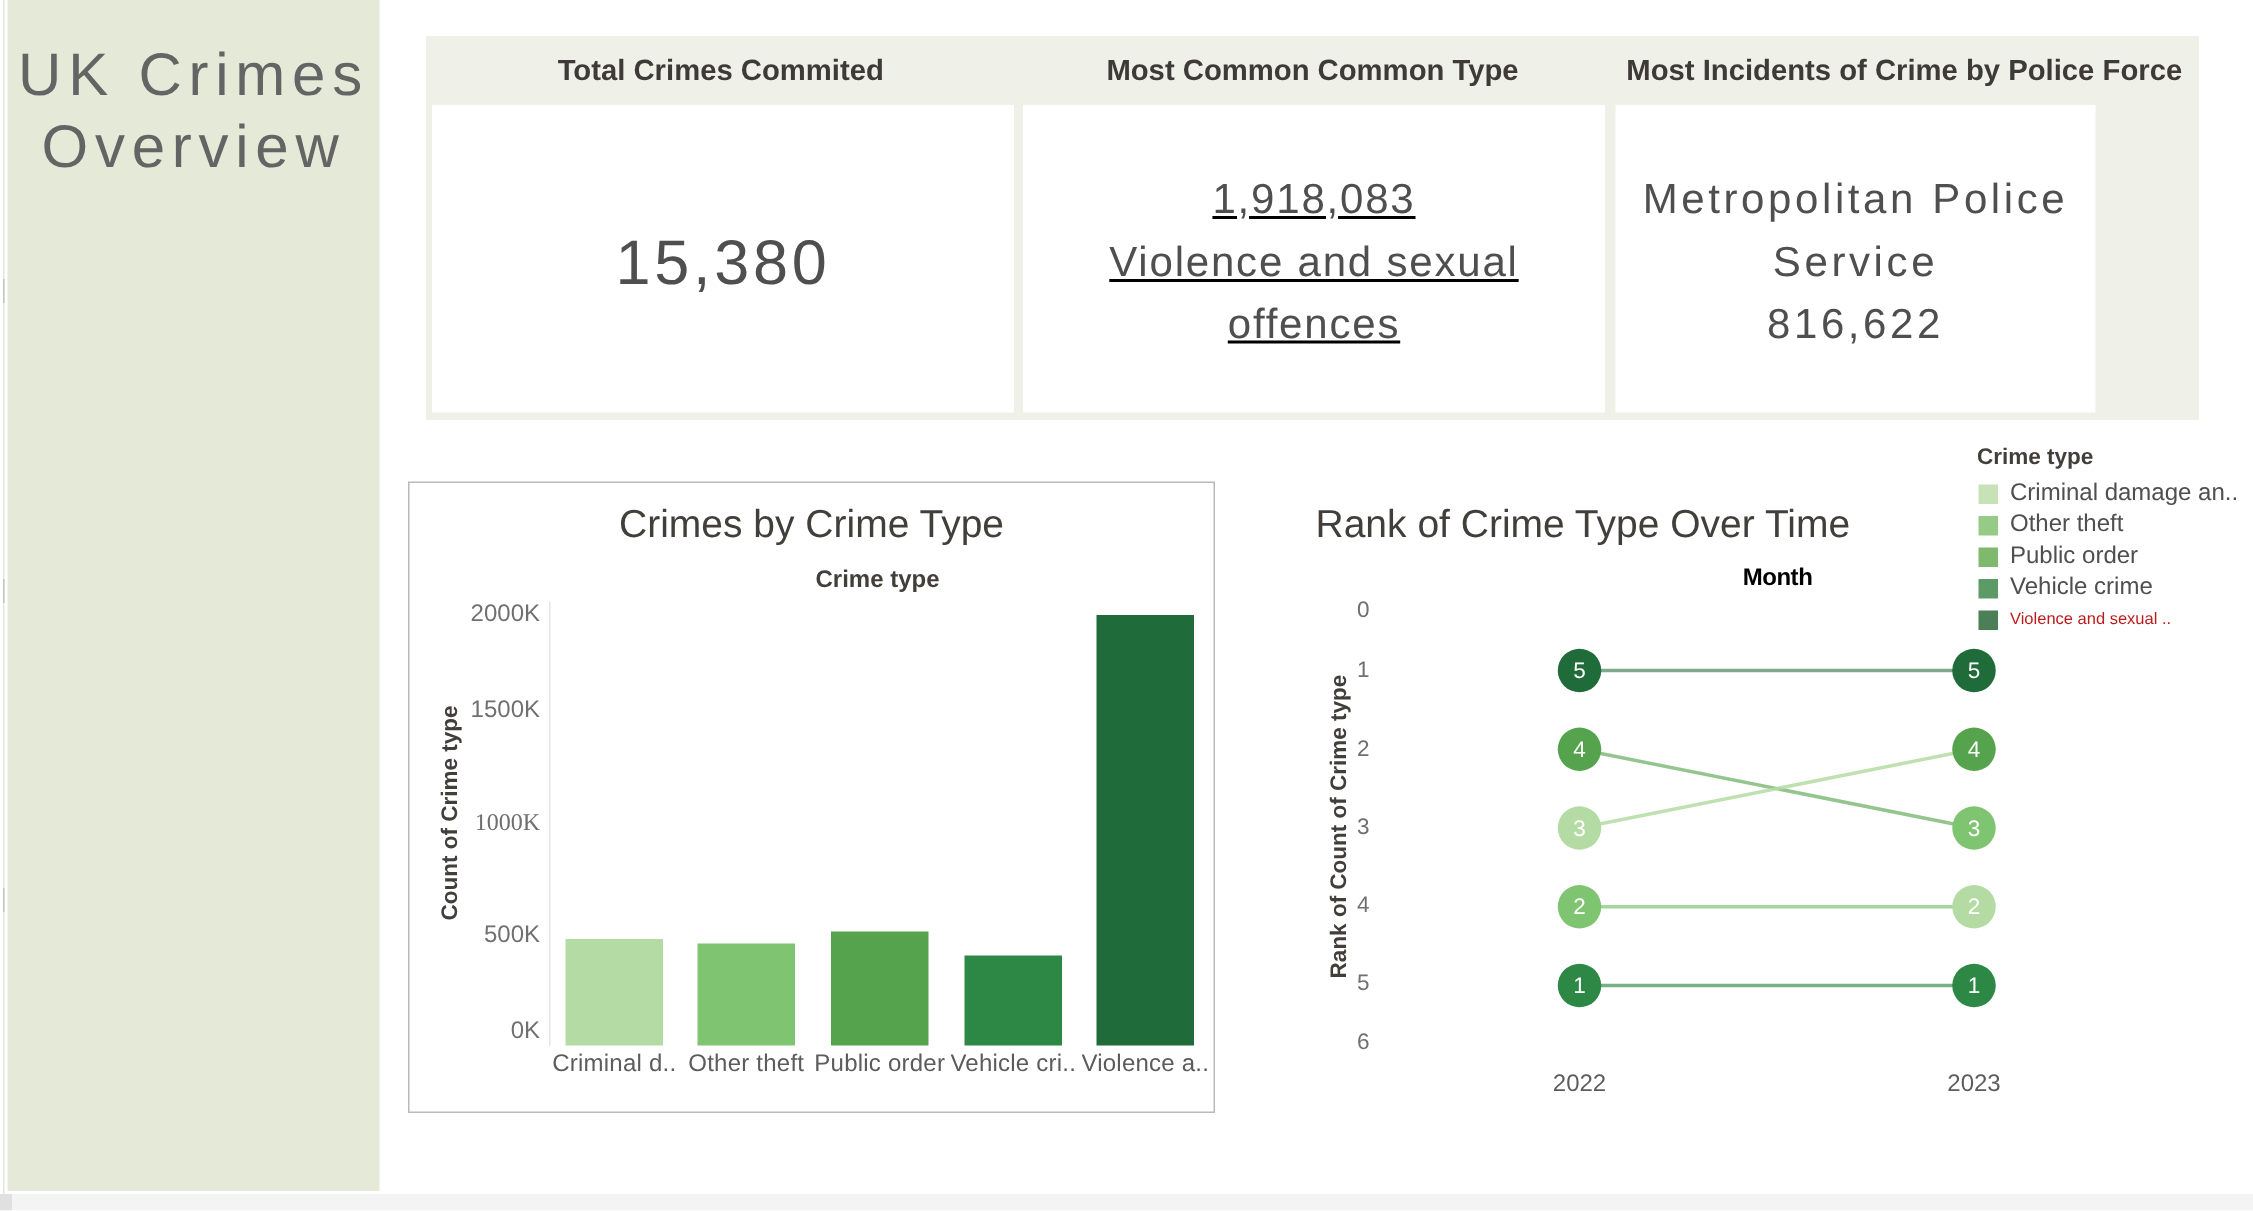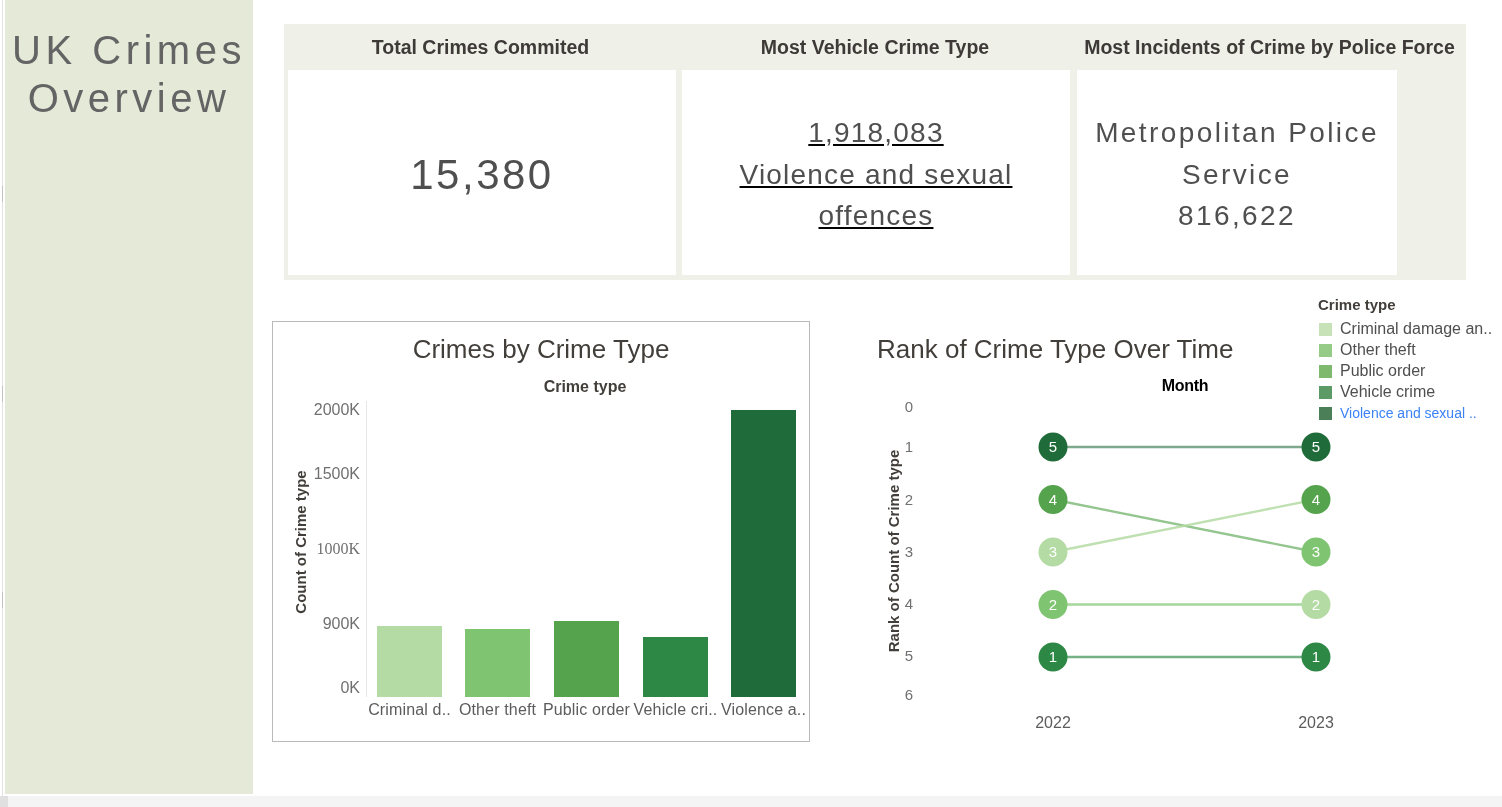--- a/index.html
+++ b/index.html
@@ -14,21 +14,21 @@
 <div class="abs" style="left:2px;top:386px;width:1px;height:16px;background:#c4c4c4;"></div>
 <div class="abs" style="left:2px;top:592px;width:1px;height:16px;background:#c4c4c4;"></div>
 
 <div class="abs" style="left:5px;top:0;width:248px;height:794px;background:#e5e9d8;">
   <div style="margin-top:26px;text-align:center;font-size:40px;font-weight:400;color:#646464;line-height:48px;letter-spacing:4.5px;">UK Crimes<br>Overview</div>
 </div>
 
 <div class="abs" style="left:284px;top:24px;width:1182px;height:256px;background:#eff0e7;"></div>
 
 <div class="abs" style="left:284px;top:24px;width:393px;height:46px;display:flex;align-items:center;justify-content:center;font-size:19.5px;font-weight:700;color:#3d3a38;">Total Crimes Commited</div>
-<div class="abs" style="left:677px;top:24px;width:396px;height:46px;display:flex;align-items:center;justify-content:center;font-size:19.5px;font-weight:700;color:#3d3a38;">Most Vehicle Crime Type</div>
+<div class="abs" style="left:677px;top:24px;width:396px;height:46px;display:flex;align-items:center;justify-content:center;font-size:19.5px;font-weight:700;color:#3d3a38;">Most Common Common Type</div>
 <div class="abs" style="left:1073px;top:24px;width:393px;height:46px;display:flex;align-items:center;justify-content:center;font-size:19.5px;font-weight:700;color:#3d3a38;">Most Incidents of Crime by Police Force</div>
 
 <div class="abs" style="left:288px;top:70px;width:388px;height:205px;background:#ffffff;display:flex;align-items:center;justify-content:center;">
   <div style="font-size:42px;color:#4f4f4f;letter-spacing:2.5px;margin-top:5px;">15,380</div>
 </div>
 <div class="abs" style="left:682px;top:70px;width:388px;height:205px;background:#ffffff;display:flex;align-items:center;justify-content:center;text-decoration:underline;">
   <div style="font-size:28px;color:#4f4f4f;line-height:41.5px;letter-spacing:1.2px;text-align:center;margin-top:4px;">1,918,083<br>Violence and sexual<br>offences</div>
 </div>
 <div class="abs" style="left:1077px;top:70px;width:320px;height:205px;background:#ffffff;display:flex;align-items:center;justify-content:center;">
   <div style="font-size:28px;color:#4f4f4f;line-height:41.5px;letter-spacing:2.4px;text-align:center;margin-top:4px;">Metropolitan Police<br>Service<br>816,622</div>
@@ -38,21 +38,21 @@
 <div class="abs" style="left:272px;top:334px;width:538px;text-align:center;font-size:26px;color:#423e3a;">Crimes by Crime Type</div>
 <div class="abs" style="left:360px;top:378px;width:450px;text-align:center;font-size:16px;font-weight:700;letter-spacing:0px;color:#423e3a;">Crime type</div>
 
 <div class="abs" style="left:300px;top:542px;width:0;height:0;">
   <div style="position:absolute;transform:translate(-50%,-50%) rotate(-90deg);white-space:nowrap;font-size:15px;font-weight:700;color:#423e3a;">Count of Crime type</div>
 </div>
 
 <div class="abs" style="left:260px;top:401.9px;width:100px;text-align:right;font-size:16px;color:#707070;line-height:16px;">2000K</div>
 <div class="abs" style="left:260px;top:466.2px;width:100px;text-align:right;font-size:16px;color:#707070;line-height:16px;">1500K</div>
 <div class="abs" style="left:260px;top:541.1px;width:100px;text-align:right;font-size:16px;color:#707070;line-height:16px;font-family:Liberation Serif, serif;">1000K</div>
-<div class="abs" style="left:260px;top:615.9px;width:100px;text-align:right;font-size:16px;color:#707070;line-height:16px;">900K</div>
+<div class="abs" style="left:260px;top:615.9px;width:100px;text-align:right;font-size:16px;color:#707070;line-height:16px;">500K</div>
 <div class="abs" style="left:260px;top:680.1px;width:100px;text-align:right;font-size:16px;color:#707070;line-height:16px;">0K</div>
 
 <div class="abs" style="left:366px;top:401px;width:1px;height:296px;background:#e6e6e6;"></div>
 
 <div class="abs" style="left:377px;top:626px;width:65px;height:71px;background:#b4dba3;"></div>
 <div class="abs" style="left:465px;top:629px;width:65px;height:68px;background:#7fc470;"></div>
 <div class="abs" style="left:554px;top:621px;width:65px;height:76px;background:#55a34c;"></div>
 <div class="abs" style="left:643px;top:637px;width:65px;height:60px;background:#2e8845;"></div>
 <div class="abs" style="left:731px;top:410px;width:65px;height:287px;background:#206b3a;"></div>
 
@@ -127,18 +127,18 @@
   <div style="display:flex;align-items:center;height:21px;">
       <div style="width:13px;height:13px;background:#7eb96d;"></div>
       <div style="margin-left:8px;font-size:16px;color:#4f4f4f;white-space:nowrap;">Public order</div>
     </div>
   <div style="display:flex;align-items:center;height:21px;">
       <div style="width:13px;height:13px;background:#5c9a66;"></div>
       <div style="margin-left:8px;font-size:16px;color:#4f4f4f;white-space:nowrap;">Vehicle crime</div>
     </div>
   <div style="display:flex;align-items:center;height:21px;">
       <div style="width:13px;height:13px;background:#4a7f58;"></div>
-      <div style="margin-left:8px;font-size:14px;color:#3b82f6;white-space:nowrap;">Violence and sexual ..</div>
+      <div style="margin-left:8px;font-size:11px;color:#b91c1c;white-space:nowrap;">Violence and sexual ..</div>
     </div>
 </div>
 
 <div class="abs" style="left:0;top:796px;width:1502px;height:11px;background:#f4f4f4;"></div>
 <div class="abs" style="left:0;top:796px;width:8px;height:11px;background:#e0e0e0;"></div>
 
 </body></html>

